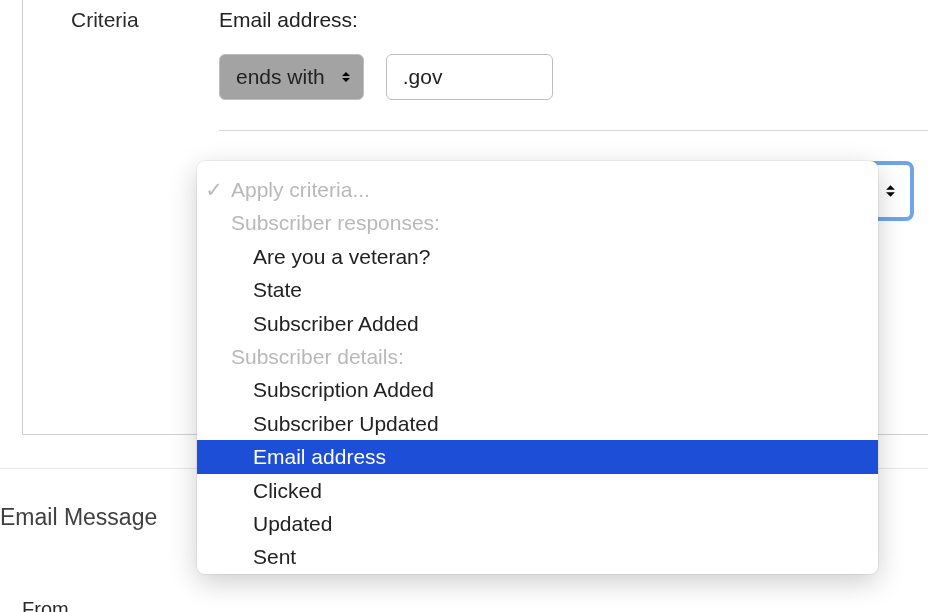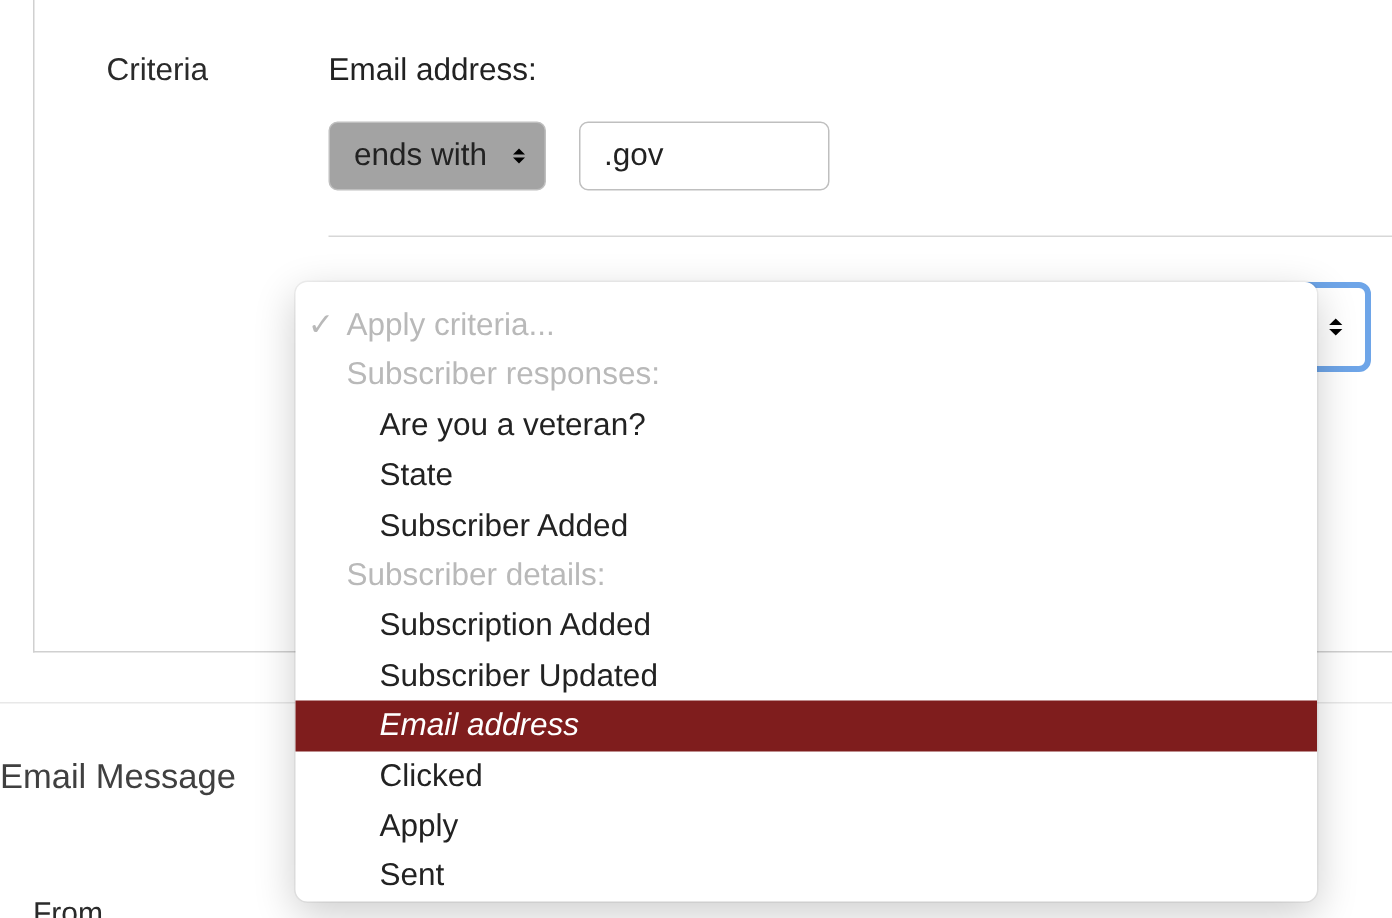--- a/index.html
+++ b/index.html
@@ -15,21 +15,21 @@
       width: 928px;
       height: 612px;
       overflow: hidden;
       position: relative;
     }
     .panel {
       border: 1px solid #d0d0d0;
       border-top: none;
       border-right: none;
       margin-left: 22px;
-      padding-top: 35px;
+      padding-top: 8px;
       position: relative;
       height: 435px;
     }
     .row {
       display: flex;
       align-items: flex-start;
     }
     .label-col {
       width: 196px;
       padding-left: 48px;
@@ -144,22 +144,21 @@
     }
     .menu-item.group-header .menu-text {
       color: #b9b9b9;
       padding-left: 0;
     }
     .menu-item.option .menu-text {
       color: #222;
       padding-left: 22px;
     }
     .menu-item.option.highlighted {
-      background: #7f1d1d;
-      font-style: italic;
+      background: #1d4ed8;
     }
     .menu-item.option.highlighted .menu-text {
       color: #fff;
     }
     .section-label {
       position: absolute;
       left: 0;
       top: 504px;
       font-size: 23px;
       color: #404040;
@@ -253,21 +252,21 @@
             <div class="menu-item option highlighted">
               <span class="check-col"></span>
               <span class="menu-text">Email address</span>
             </div>
             <div class="menu-item option">
               <span class="check-col"></span>
               <span class="menu-text">Clicked</span>
             </div>
             <div class="menu-item option">
               <span class="check-col"></span>
-              <span class="menu-text">Apply</span>
+              <span class="menu-text">Updated</span>
             </div>
             <div class="menu-item option">
               <span class="check-col"></span>
               <span class="menu-text">Sent</span>
             </div>
           </div>
       </div>
     </div>
   </div>
 </div>

